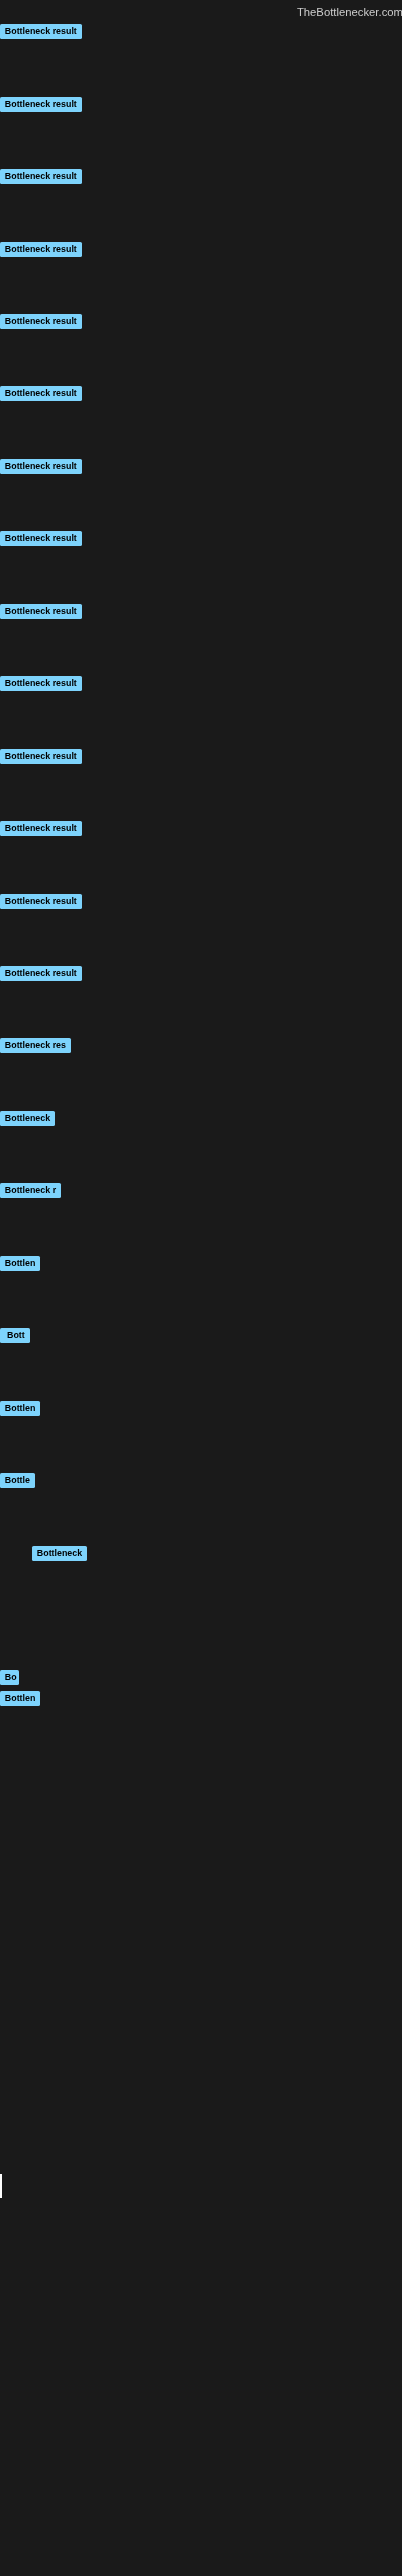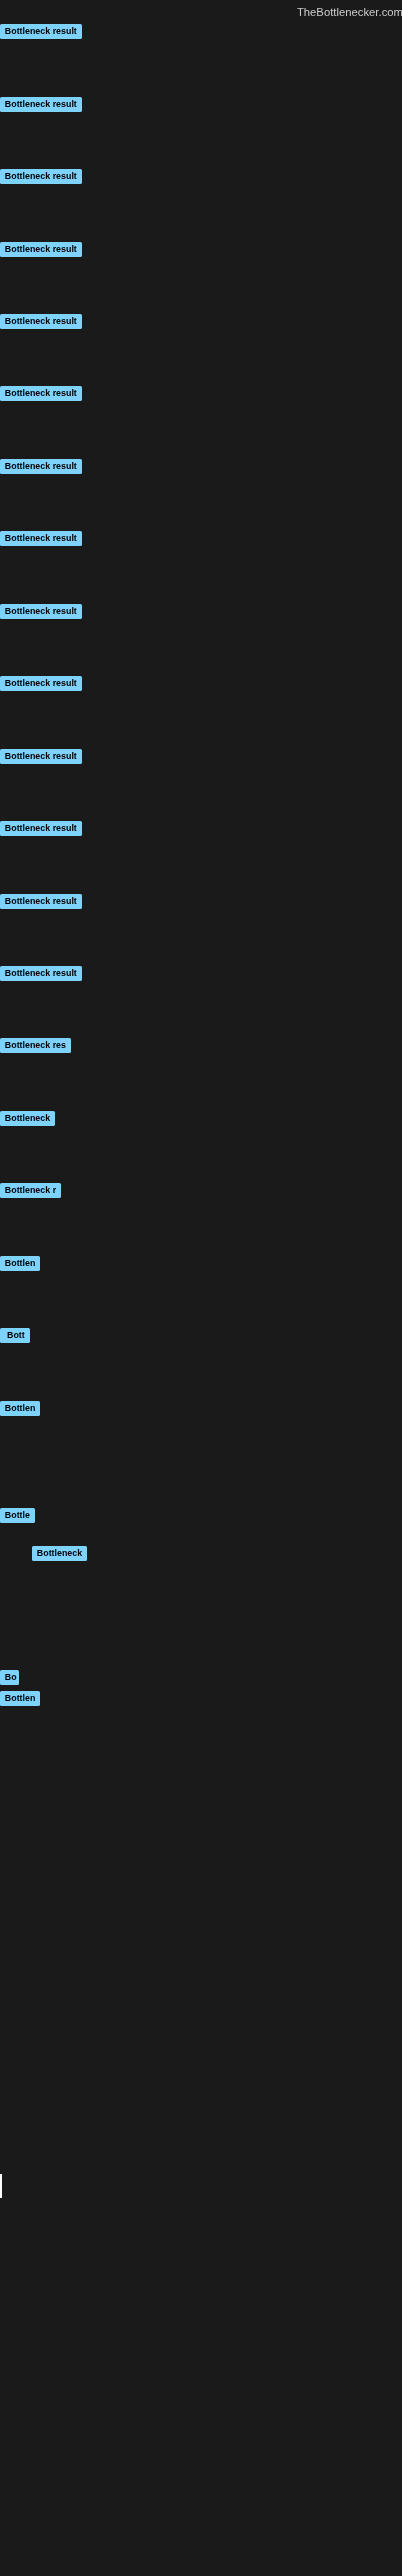--- a/index.html
+++ b/index.html
@@ -63,19 +63,19 @@
     <div class="bottleneck-badge" style="top: 749px; max-width: 93px;">Bottleneck result</div>
     <div class="bottleneck-badge" style="top: 821px; max-width: 93px;">Bottleneck result</div>
     <div class="bottleneck-badge" style="top: 894px; max-width: 93px;">Bottleneck result</div>
     <div class="bottleneck-badge" style="top: 966px; max-width: 93px;">Bottleneck result</div>
     <div class="bottleneck-badge" style="top: 1038px; max-width: 76px; text-align: center;">Bottleneck res</div>
     <div class="bottleneck-badge" style="top: 1111px; max-width: 55px;">Bottleneck</div>
     <div class="bottleneck-badge" style="top: 1183px; max-width: 64px;">Bottleneck r</div>
     <div class="bottleneck-badge" style="top: 1256px; max-width: 47px;">Bottlen</div>
     <div class="bottleneck-badge" style="top: 1328px; max-width: 31px; padding-left: 7px;">Bott</div>
     <div class="bottleneck-badge" style="top: 1401px; max-width: 48px;">Bottlen</div>
-    <div class="bottleneck-badge" style="top: 1508px; max-width: 40px;">Bottle</div>
+    <div class="bottleneck-badge" style="top: 1473px; max-width: 40px;">Bottle</div>
     <div class="bottleneck-badge" style="top: 1546px; max-width: 60px; margin-left: 32px;">Bottleneck</div>
     <div class="bottleneck-badge" style="top: 1670px; max-width: 19.3px;">Bo</div>
     <div class="bottleneck-badge" style="top: 1691px; max-width: 47px;">Bottlen</div>
   </div>
 <div class="cursor-line" id="cursor-line" style="top: 2174px;"></div>
 
 
 </body></html>

